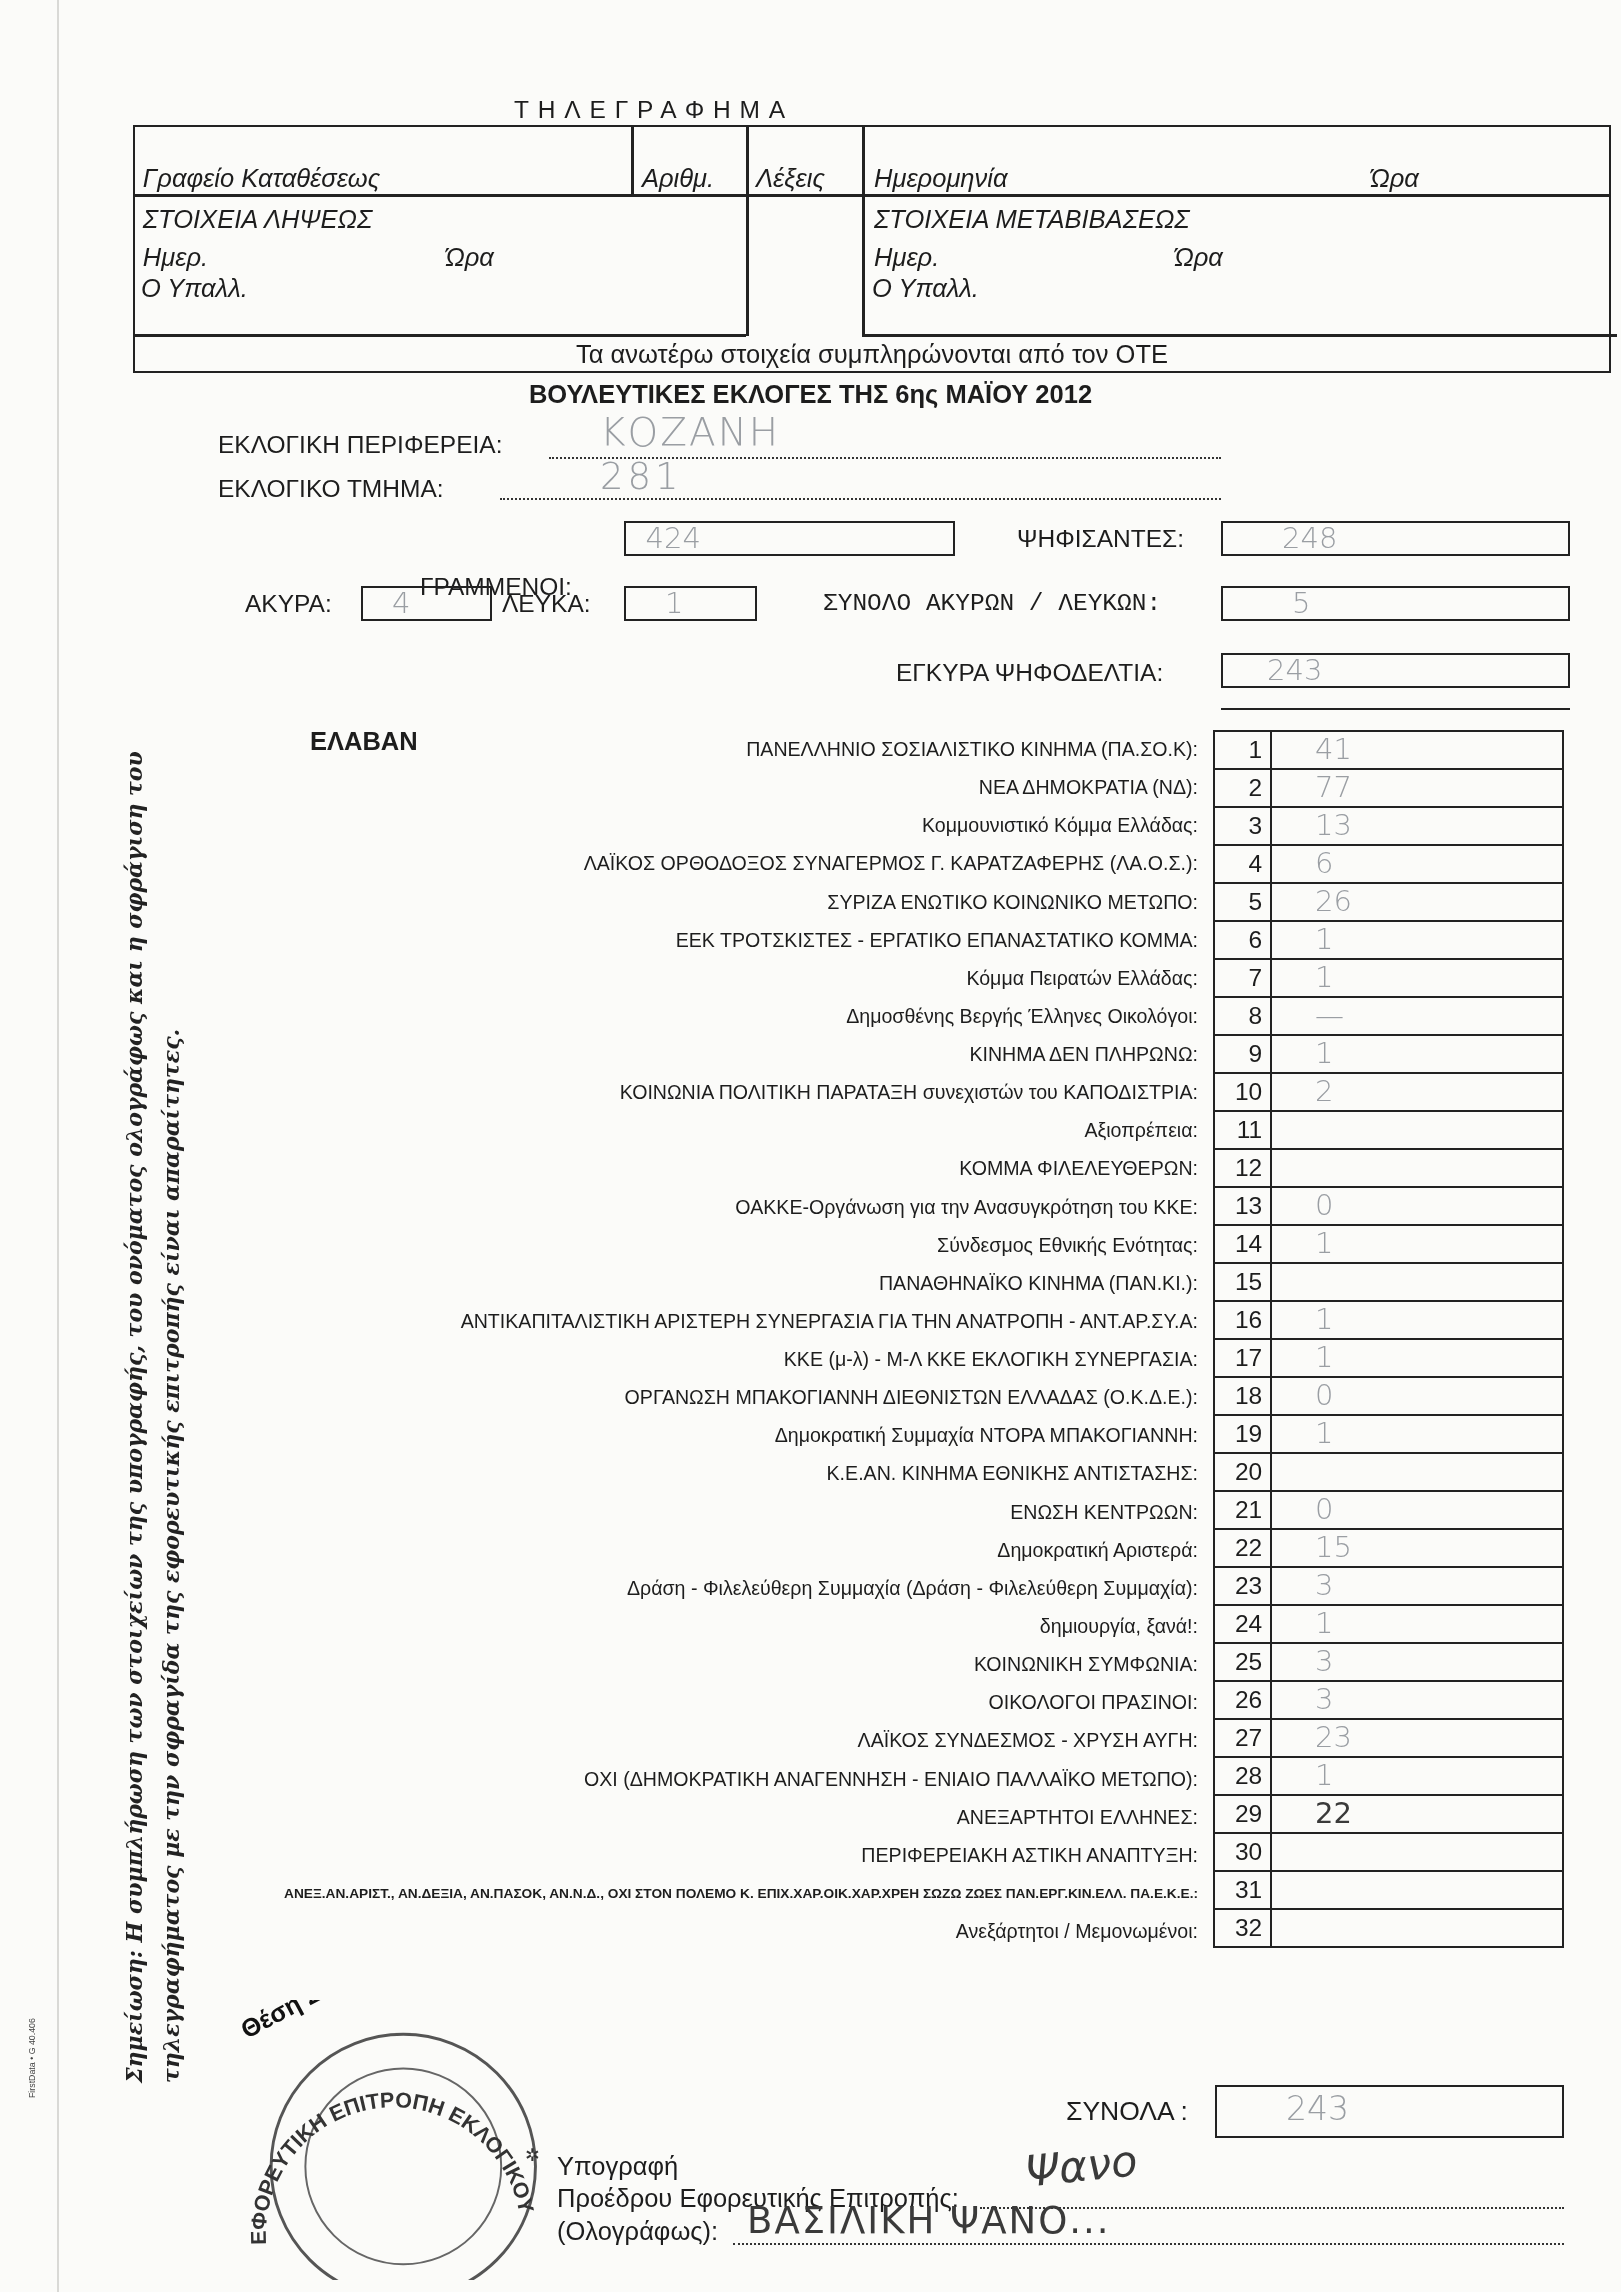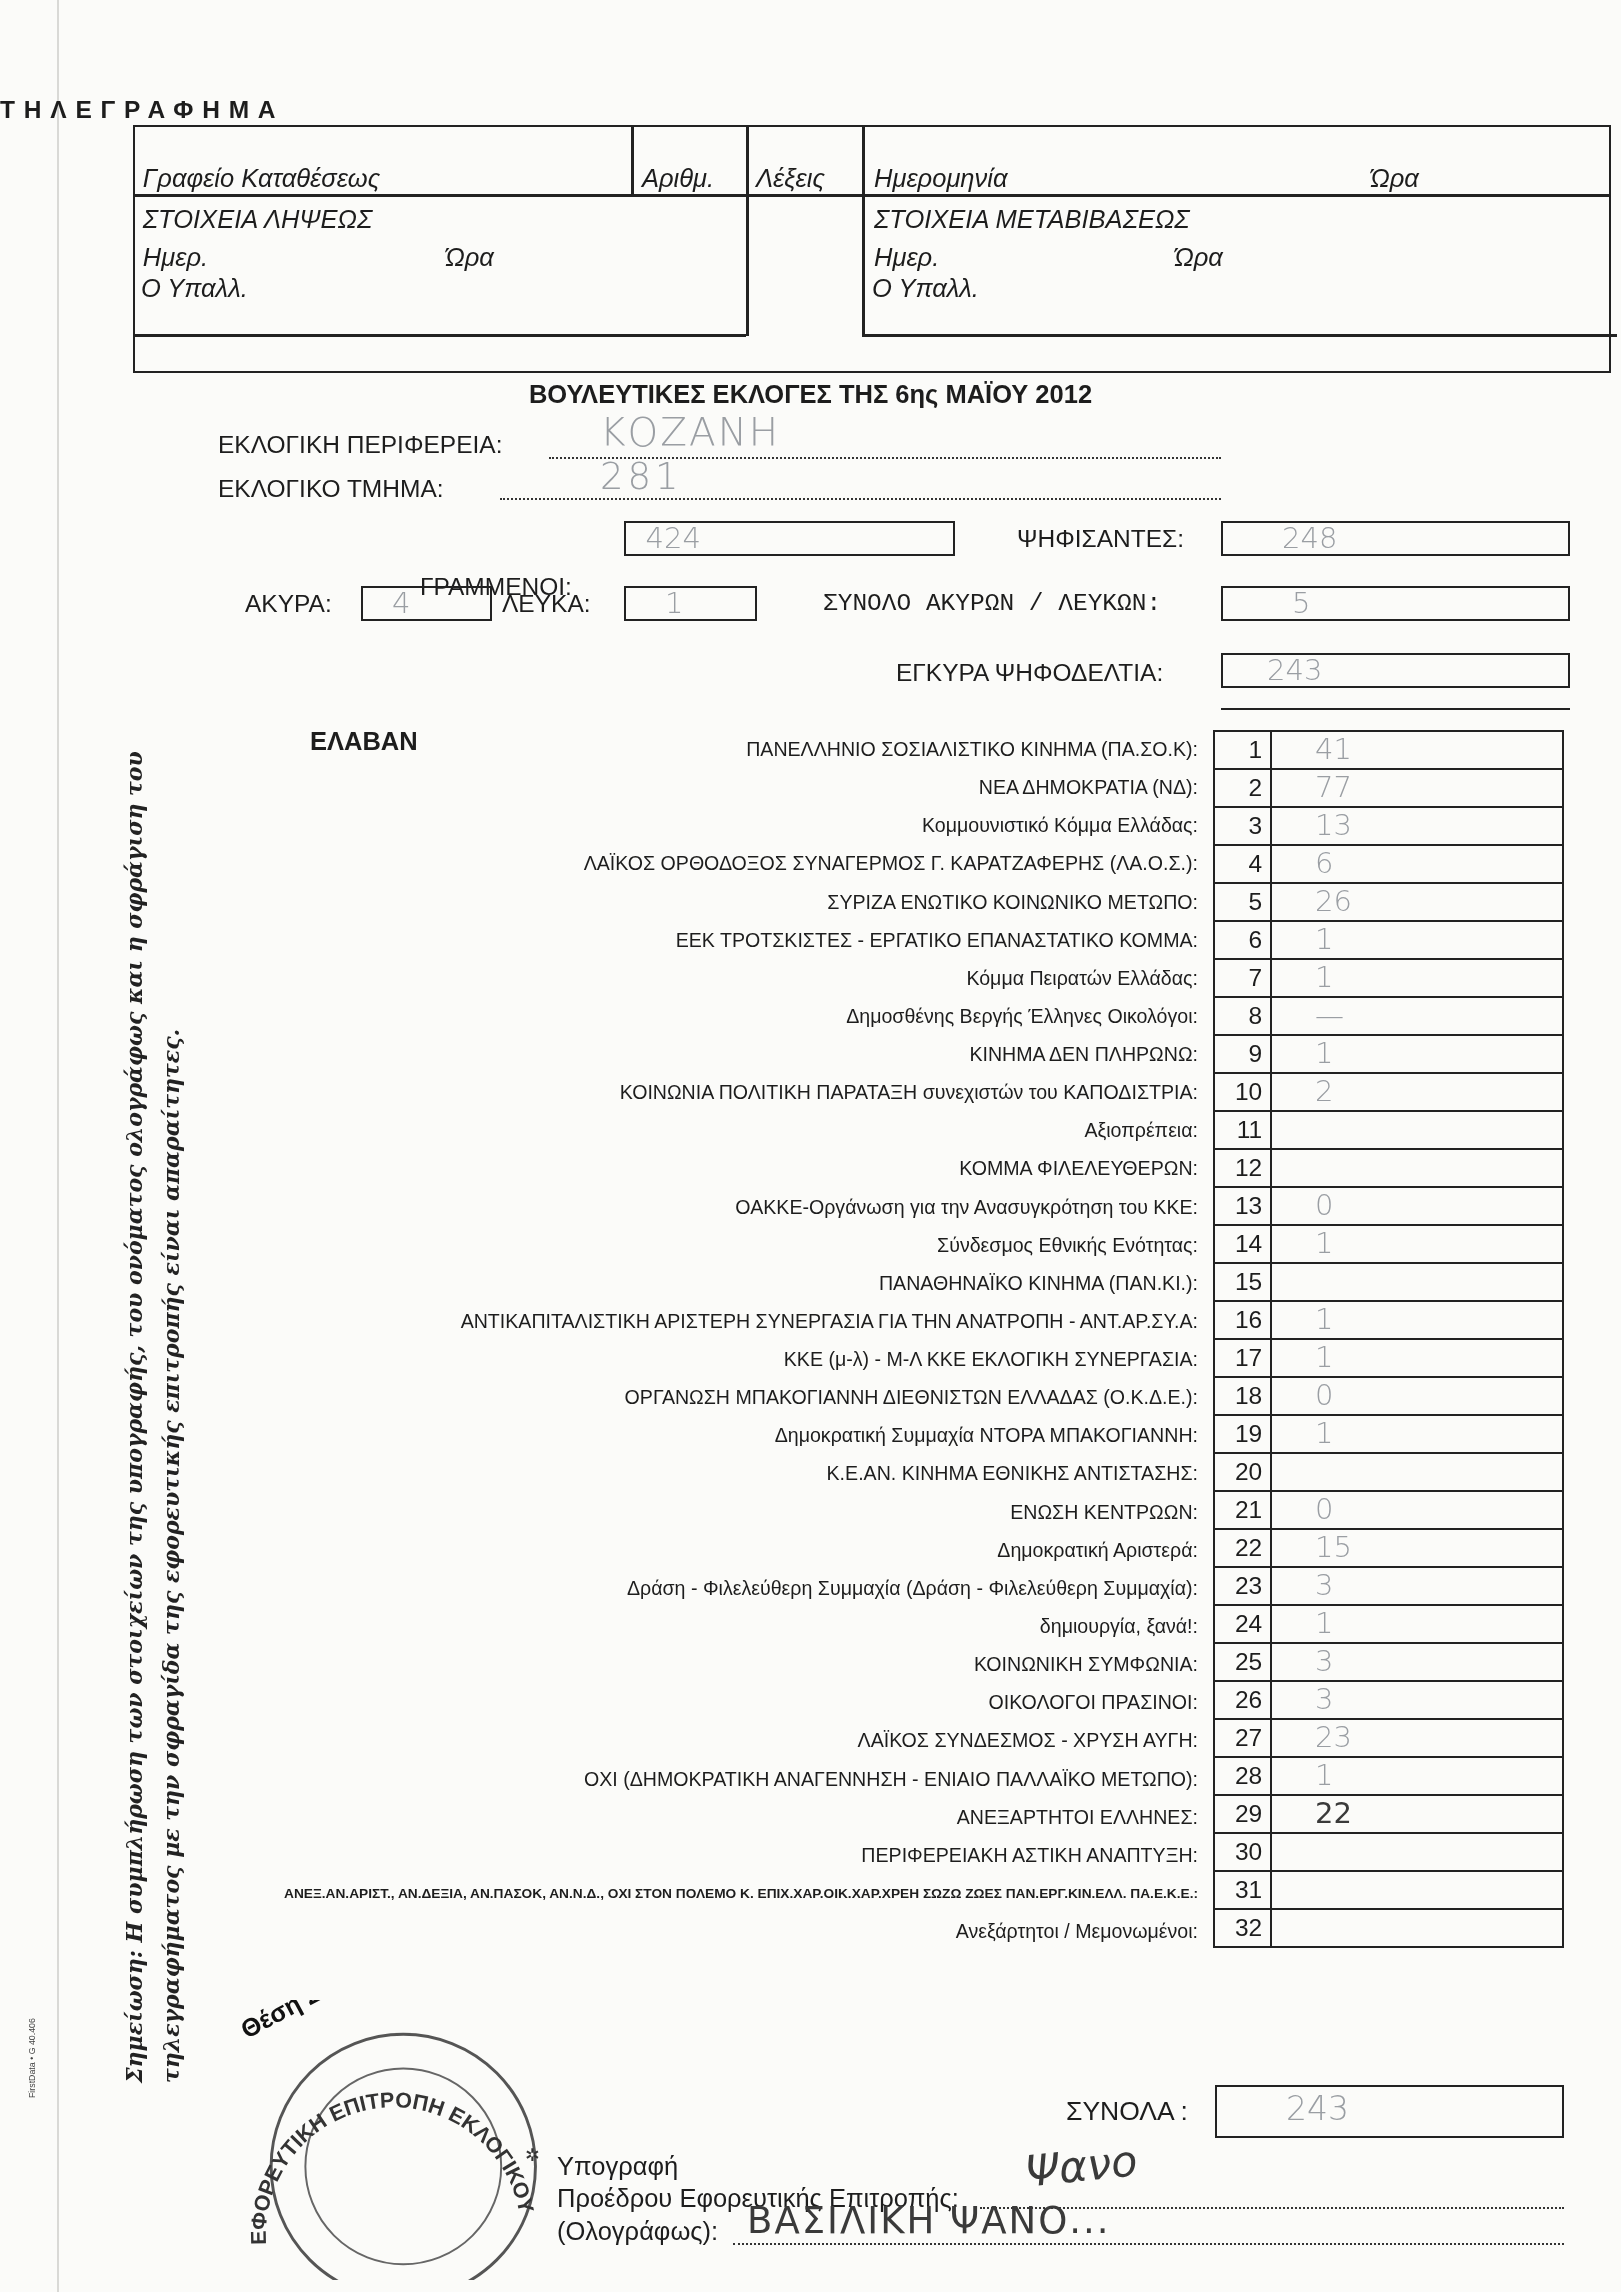--- a/index.html
+++ b/index.html
@@ -7,21 +7,21 @@
     width:1621px; height:2293px; position:relative; overflow:hidden;
     background:#fbfbf9; color:#1d1d1d;
     font-family:"Liberation Sans", sans-serif;
   }
   .abs { position:absolute; }
   .hand { color:#9a9ea3; font-family:"DejaVu Sans", sans-serif; font-weight:300; }
   .hand-dark { color:#3a3a3a; font-family:"DejaVu Sans", sans-serif; }
   .page-edge { left:57px; top:0; width:2px; height:2293px; background:#d9d9d6; }
 
   
-  #tg-title { left:0; width:1308px; top:96px; font-size:24.5px; font-weight:bold; letter-spacing:8.8px; }
+  #tg-title { left:0; width:1308px; top:96px; text-align:center; font-size:24.5px; font-weight:normal; letter-spacing:8.8px; }
   #tg-box { left:133px; top:125px; width:1478px; height:248px; border:2.9px solid #222; box-sizing:border-box; }
   .vline { position:absolute; background:#222; width:2.9px; }
   .hline { position:absolute; background:#222; height:2.9px; }
   .tg-label { position:absolute; font-style:italic; font-size:25.5px; white-space:nowrap; }
   .tg-note { position:absolute; left:0; width:100%; text-align:center; font-size:25.5px; }
 
   
   #election-title { left:0; width:1621px; top:380px; text-align:center; font-size:25.5px; font-weight:bold; }
   .field-label { position:absolute; font-size:24.5px; white-space:nowrap; }
   .dotline { position:absolute; border-bottom:2px dotted #333; height:0; }
@@ -69,20 +69,21 @@
   <span class="tg-label" style="left:7.8px;top:78px;">ΣΤΟΙΧΕΙΑ ΛΗΨΕΩΣ</span>
   <span class="tg-label" style="left:7.8px;top:116px;">Ημερ.</span>
   <span class="tg-label" style="left:310px;top:116px;">Ώρα</span>
   <span class="tg-label" style="left:5.9px;top:147px;">Ο Υπαλλ.</span>
 
   <span class="tg-label" style="left:739px;top:78px;">ΣΤΟΙΧΕΙΑ ΜΕΤΑΒΙΒΑΣΕΩΣ</span>
   <span class="tg-label" style="left:739px;top:116px;">Ημερ.</span>
   <span class="tg-label" style="left:1039px;top:116px;">Ώρα</span>
   <span class="tg-label" style="left:737px;top:147px;">Ο Υπαλλ.</span>
 
+  <div class="tg-note" style="top:213px;">Τα ανωτέρω στοιχεία συμπληρώνονται από τον ΟΤΕ</div>
 </div>
 
 <div class="abs" id="election-title">ΒΟΥΛΕΥΤΙΚΕΣ ΕΚΛΟΓΕΣ ΤΗΣ 6ης ΜΑΪΟΥ 2012</div>
 
 <span class="field-label" style="left:218px;top:431px;">ΕΚΛΟΓΙΚΗ ΠΕΡΙΦΕΡΕΙΑ:</span>
 <div class="dotline" style="left:549px;top:457px;width:672px;"></div>
 <span class="abs hand" style="left:600px;top:410px;font-size:39px;letter-spacing:2px;">ΚΟΖΑΝΗ</span>
 
 <span class="field-label" style="left:218px;top:475px;">ΕΚΛΟΓΙΚΟ ΤΜΗΜΑ:</span>
 <div class="dotline" style="left:500px;top:498px;width:721px;"></div>

